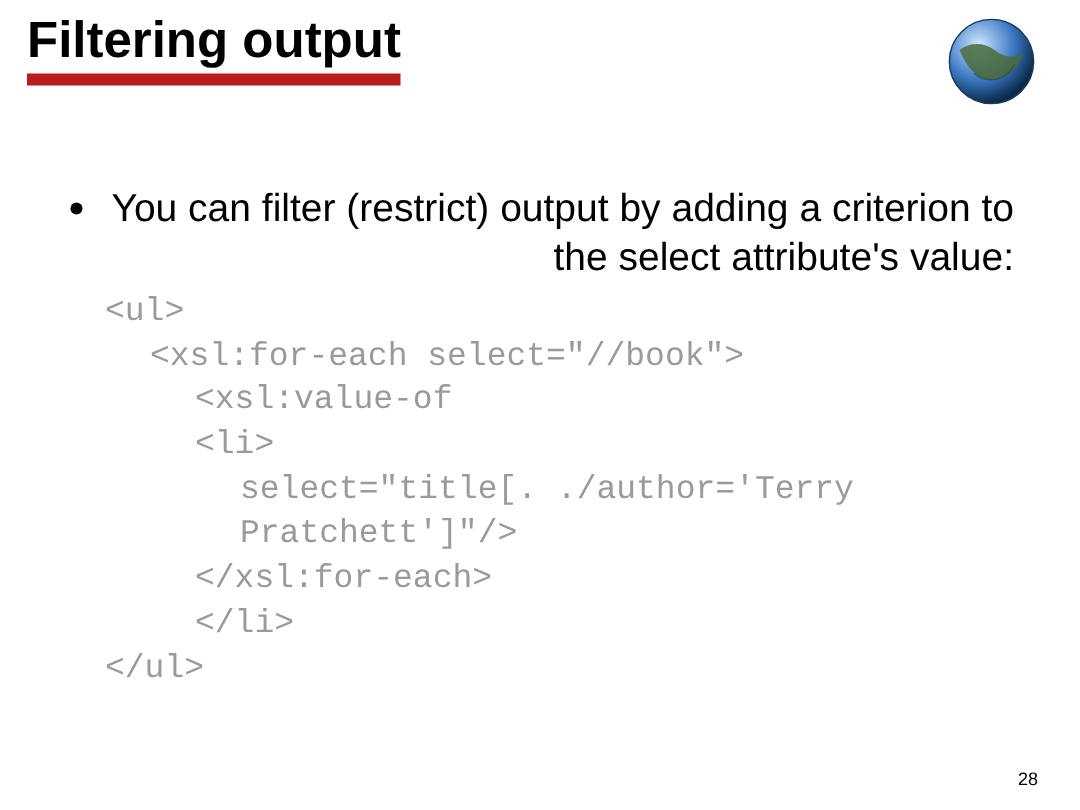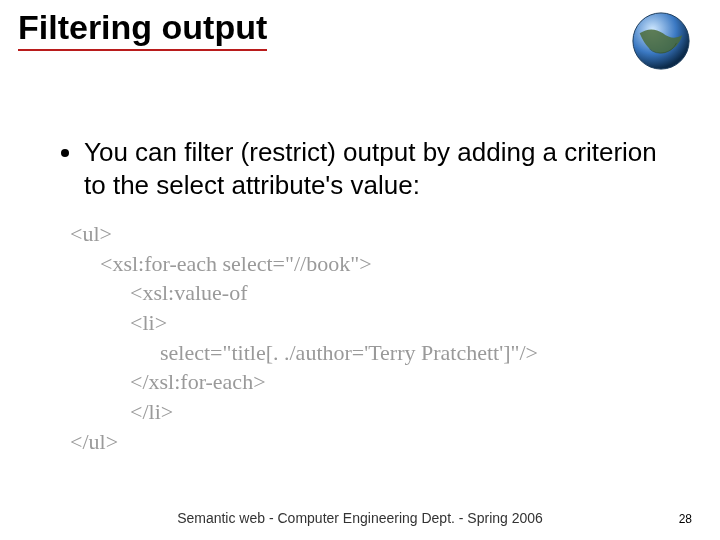--- a/index.html
+++ b/index.html
@@ -18,48 +18,49 @@
     height: 540px;
     position: relative;
     box-sizing: border-box;
   }
   .title {
     position: absolute;
     left: 18px;
     top: 8px;
     font-size: 34px;
     font-weight: bold;
-    border-bottom: 2px solid #b91c1c;
+    border-bottom: 8px solid #b91c1c;
     padding-bottom: 2px;
   }
   .globe {
     position: absolute;
     right: 28px;
     top: 10px;
     width: 62px;
     height: 62px;
   }
   .body {
     position: absolute;
     left: 40px;
     top: 118px;
     width: 640px;
     font-size: 26px;
     line-height: 1.25;
   }
   ul.outer {
     list-style: disc;
-    margin: 18px;
+    margin: 4px;
     padding-left: 26px;
+    text-align: right;
   }
   ul.outer > li {
     margin-bottom: 6px;
   }
   .codeblock {
-    font-family: Liberation Serif, serif;
+    font-family: Liberation Mono, monospace;
     color: #9a9a9a;
     font-size: 22px;
     line-height: 1.35;
     margin: 6px 0 14px 30px;
   }
   .codeblock .ind1 { padding-left: 30px; display: block; }
   .codeblock .ind2 { padding-left: 60px; display: block; }
   .codeblock .ind3 { padding-left: 90px; display: block; }
   .footer {
     position: absolute;
@@ -107,16 +108,15 @@
       <span class="ind1">&lt;xsl:for-each select="//book"&gt;</span>
       <span class="ind2">&lt;xsl:value-of</span>
       <span class="ind2">&lt;li&gt;</span>
       <span class="ind3">select="title[. ./author='Terry Pratchett']"/&gt;</span>
       <span class="ind2">&lt;/xsl:for-each&gt;</span>
       <span class="ind2">&lt;/li&gt;</span>
       <span>&lt;/ul&gt;</span>
     </div>
   </div>
 
-  <div class="footer">Semantic web - Computer Engineering Dept. - Spring 2006</div>
   <div class="pagenum">28</div>
 
 </div>
 
 </body></html>

